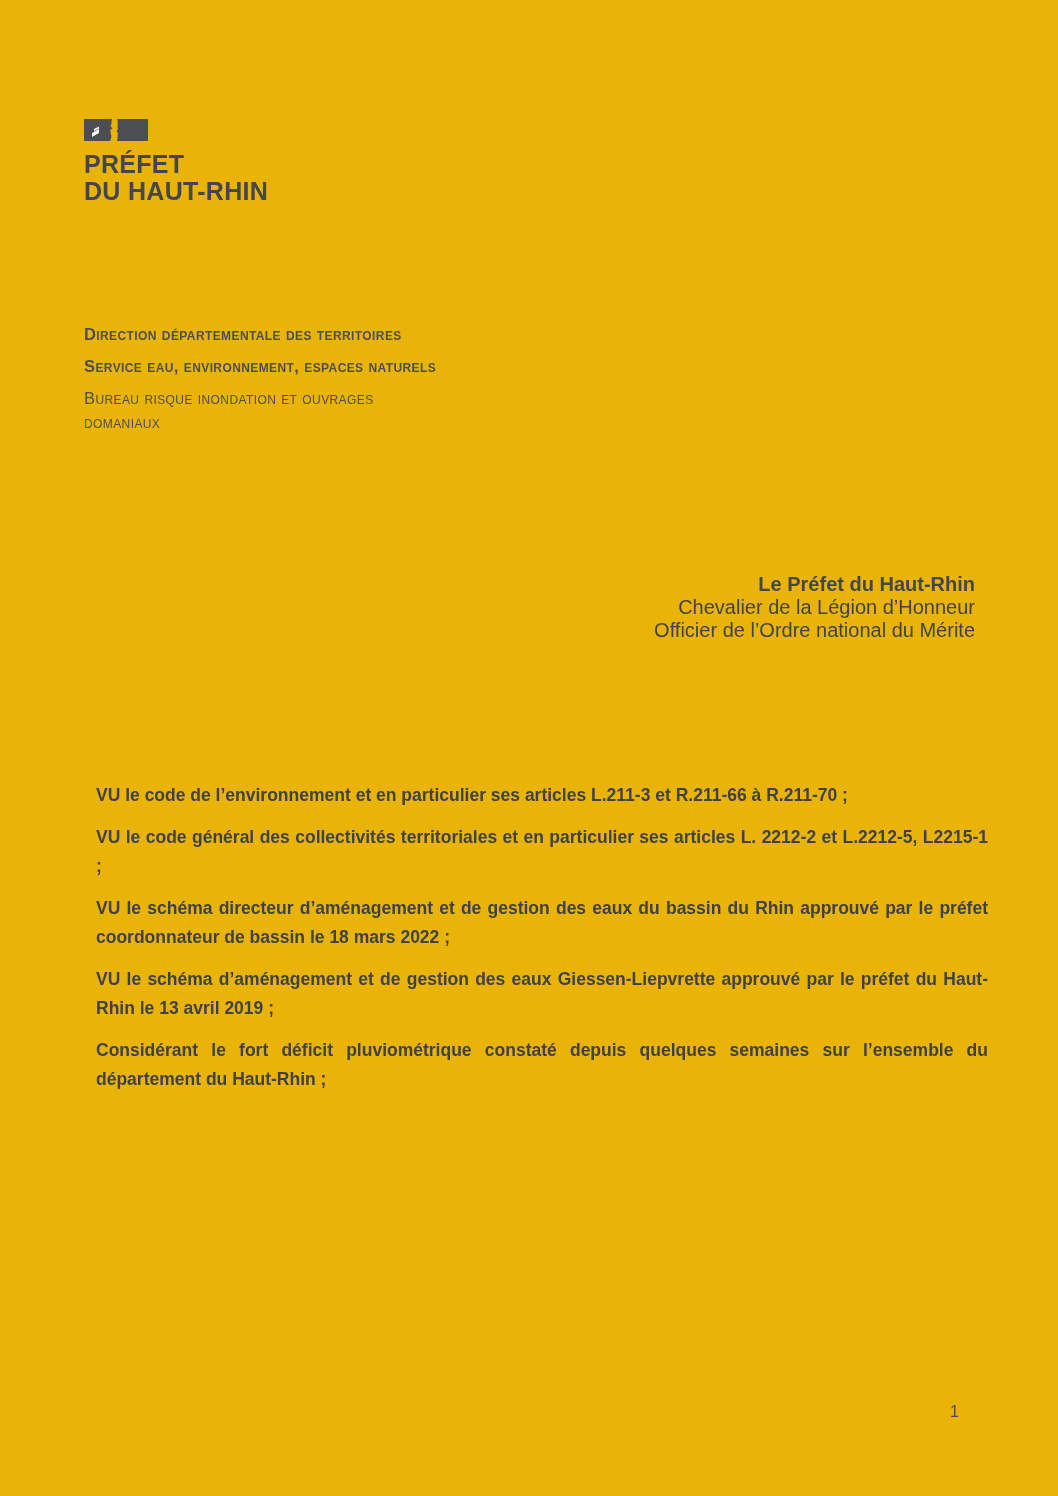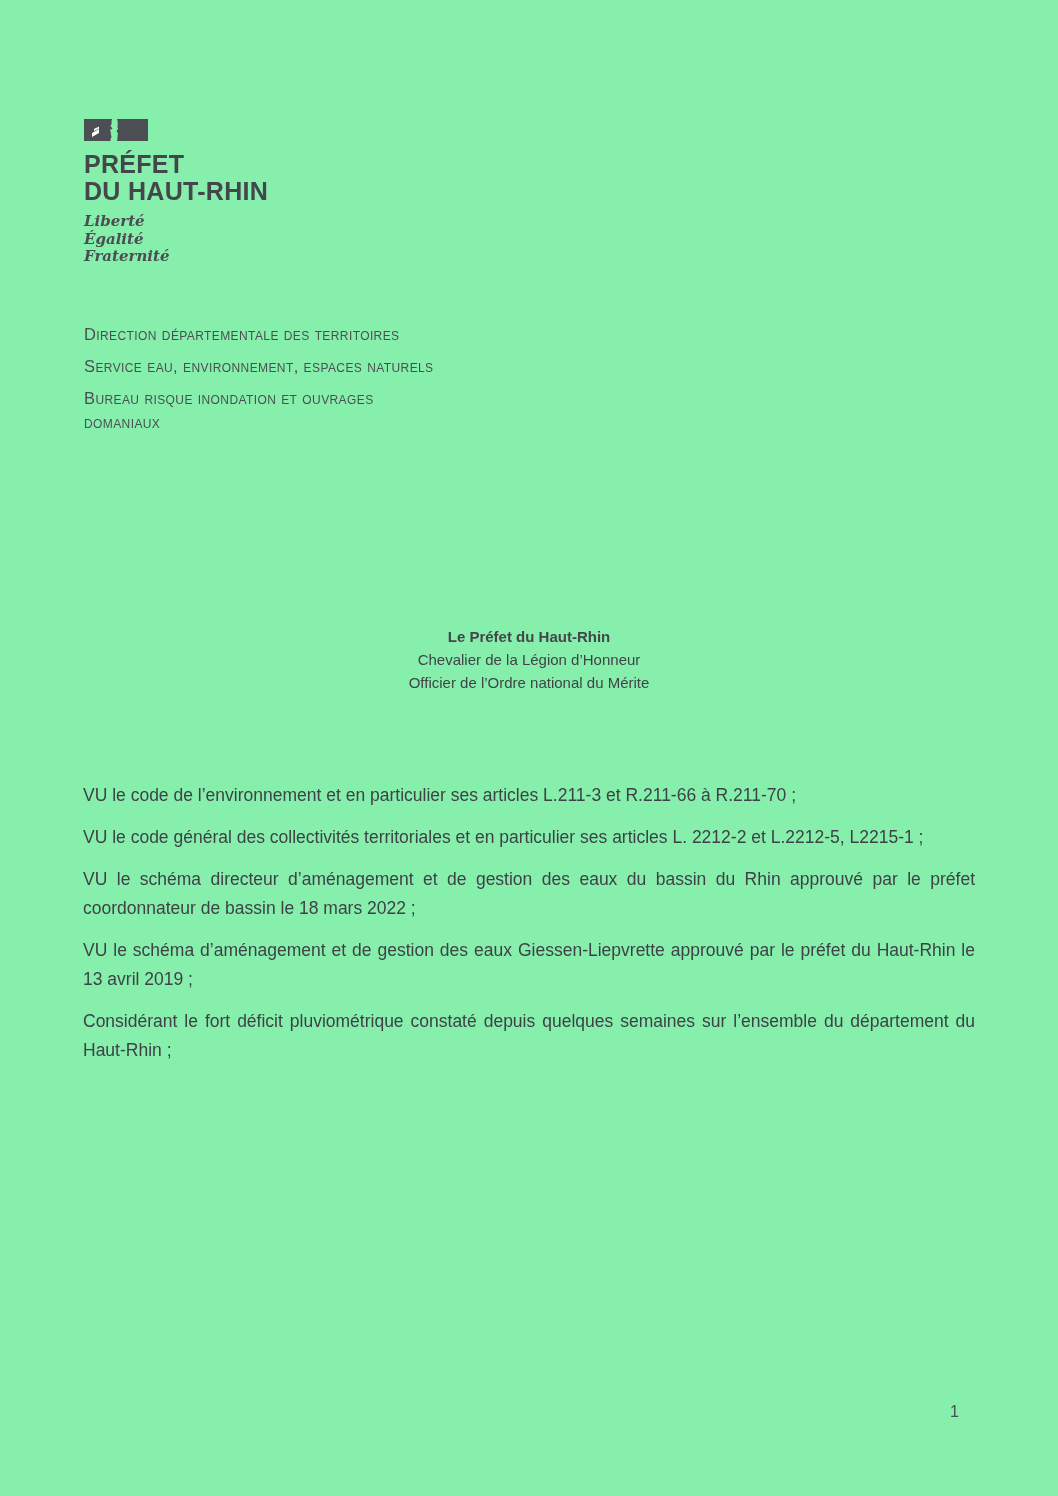--- a/index.html
+++ b/index.html
@@ -5,21 +5,21 @@
   html, body { margin: 0; padding: 0; }
   body {
     font-family: "Liberation Sans", sans-serif;
     background: #e8e8e8;
   }
   .page {
     position: relative;
     width: 1058px;
     height: 1496px;
     margin: 0 auto;
-    background: #86efac;
+    background: #eab308;
     color: #3e4246;
     overflow: hidden;
   }
 
   
   .logo-block { position: absolute; left: 84px; top: 118px; }
   .logo-svg { display: block; }
   .prefet-name { margin-top: 7px; }
   .prefet-line {
     font-size: 25px;
@@ -42,55 +42,56 @@
   .service-block {
     position: absolute;
     left: 84px;
     top: 326px;
     font-variant: small-caps;
     font-size: 16.5px;
     letter-spacing: 0.4px;
     color: #4b4f53;
   }
   .service-line { line-height: 16px; }
-  .service-line.gap { margin-bottom: 16px; }
+  .service-line.gap { margin-bottom: 16px; font-weight: bold; }
   .service-line.tight { margin-bottom: 8px; }
 
   
   .title-block {
     position: absolute;
     top: 476px;
     left: 83px;
     width: 892px;
     text-align: center;
     font-weight: 700;
     font-size: 19px;
     line-height: 28px;
     color: #45484c;
   }
 
   
   .authority-block {
     position: absolute;
-    top: 625px;
+    top: 573px;
     left: 83px;
     width: 892px;
-    text-align: center;
-    font-size: 15px;
+    text-align: right;
+    font-size: 20px;
     line-height: 23px;
     color: #404448;
   }
   .authority-block .bold { font-weight: 700; color: #43464a; }
 
   
   .body-text {
     position: absolute;
     top: 781px;
-    left: 83px;
+    left: 96px;
     width: 892px;
+    font-weight: bold;
   }
   .body-text p {
     margin: 0 0 13px 0;
     font-size: 17.5px;
     line-height: 29px;
     text-align: justify;
     color: #3e4246;
   }
 
   
@@ -114,25 +115,20 @@
 
       <path fill="#fdfdfb" d="M8,15 l7,-4 v4 l-7,4 z"></path>
       <path fill="#fdfdfb" d="M10,11 l5,-2.6 v2 l-5,2.6 z"></path>
 
       <path fill="#4b4e53" d="M33,1 H64 V23 H33 C34,20.5 33,18 34,15.5 L32.5,13 34,11 C33,8 34.5,5 33,1 Z"></path>
     </svg>
     <div class="prefet-name">
       <div class="prefet-line">PRÉFET</div>
       <div class="prefet-line">DU HAUT-RHIN</div>
     </div>
-    <div class="motto">
-      <div>Liberté</div>
-      <div>Égalité</div>
-      <div>Fraternité</div>
-    </div>
   </div>
 
   <div class="service-block">
     <div class="service-line gap">Direction départementale des territoires</div>
     <div class="service-line gap">Service eau, environnement, espaces naturels</div>
     <div class="service-line tight">Bureau risque inondation et ouvrages</div>
     <div class="service-line">domaniaux</div>
   </div>
 
 

